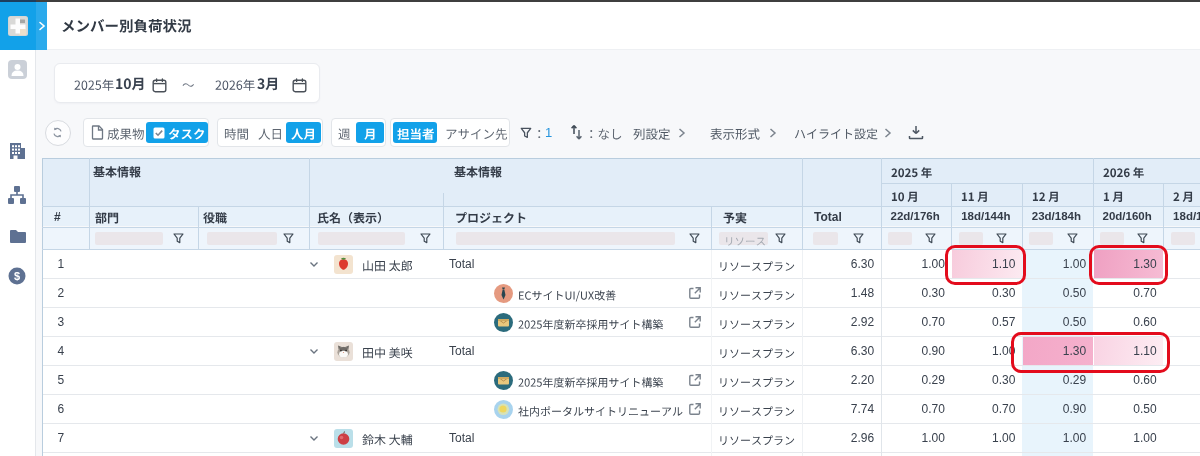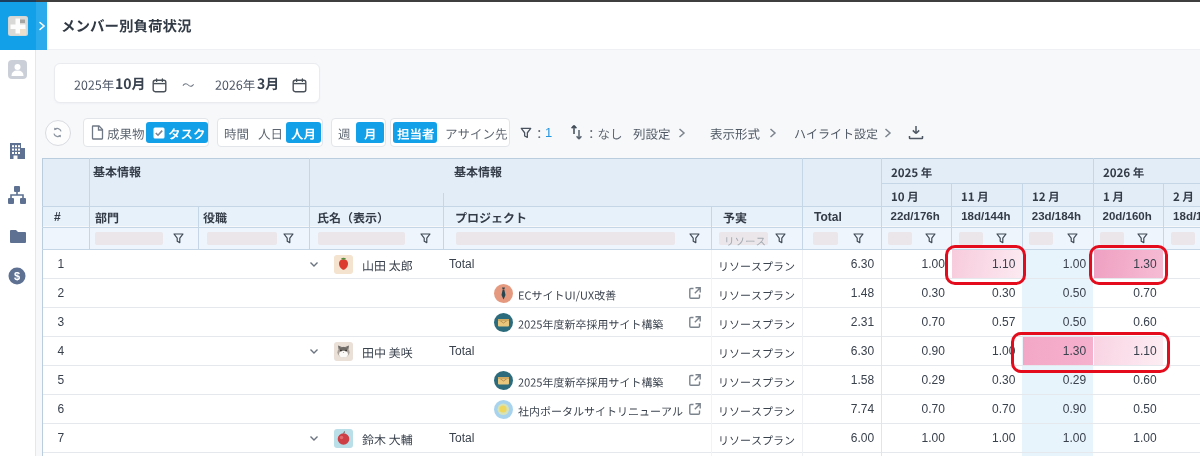--- a/index.html
+++ b/index.html
@@ -397,21 +397,21 @@
     <div style="position:absolute;left:518.0px;top:317.2px;width:145.4px;height:11px"><svg width="145.4" height="11.0" viewBox="0 -8.58 145.4 11.0" style="overflow:visible">
         <use href="#t37"></use>
       </svg></div>
     <svg style="position:absolute;left:688px;top:315.0px" width="14" height="14" viewBox="0 0 14 14">
 <path d="M5.5 2.5 H2.8 Q1.8 2.5 1.8 3.5 V11.2 Q1.8 12.2 2.8 12.2 H10.5 Q11.5 12.2 11.5 11.2 V8.5" fill="none" stroke="#7b838d" stroke-width="1.4"></path>
 <path d="M7.5 1.8 H12.2 V6.5 M12 2 L6.8 7.2" fill="none" stroke="#7b838d" stroke-width="1.4"></path>
 </svg>
     <div style="position:absolute;left:717.5px;top:317.2px;width:77.0px;height:11px"><svg width="77.0" height="11" viewBox="0 -8.58 77.0 11" style="overflow:visible">
         <use href="#t35"></use>
       </svg></div>
-    <div style="position:absolute;top:313.0px;font:12px &quot;Liberation Sans&quot;,sans-serif;color:#39414d;line-height:18px;white-space:pre;right:325.9px;text-align:right;">2.31</div>
+    <div style="position:absolute;top:313.0px;font:12px &quot;Liberation Sans&quot;,sans-serif;color:#39414d;line-height:18px;white-space:pre;right:325.9px;text-align:right;">2.92</div>
     <div style="position:absolute;top:313.0px;font:12px &quot;Liberation Sans&quot;,sans-serif;color:#39414d;line-height:18px;white-space:pre;right:255.2px;text-align:right;">0.70</div>
     <div style="position:absolute;top:313.0px;font:12px &quot;Liberation Sans&quot;,sans-serif;color:#39414d;line-height:18px;white-space:pre;right:184.6px;text-align:right;">0.57</div>
     <div style="position:absolute;top:313.0px;font:12px &quot;Liberation Sans&quot;,sans-serif;color:#39414d;line-height:18px;white-space:pre;right:113.9px;text-align:right;">0.50</div>
     <div style="position:absolute;top:313.0px;font:12px &quot;Liberation Sans&quot;,sans-serif;color:#39414d;line-height:18px;white-space:pre;right:43.3px;text-align:right;">0.60</div>
     <div style="position:absolute;top:342.0px;font:12px &quot;Liberation Sans&quot;,sans-serif;color:#39414d;line-height:18px;white-space:pre;left:57.5px;">4</div>
     <svg style="position:absolute;left:308.5px;top:347.5px" width="10" height="7" viewBox="0 0 10 7">
 <path d="M1.5 1.5 L5 5 L8.5 1.5" stroke="#6b7480" stroke-width="1.4" fill="none"></path>
     </svg>
     <svg style="position:absolute;left:334px;top:341.5px" width="19" height="19" viewBox="0 0 19 19">
 <rect width="19" height="19" rx="3" fill="#eae0d8"></rect>
@@ -446,21 +446,21 @@
     <div style="position:absolute;left:518.0px;top:375.2px;width:145.4px;height:11px"><svg width="145.4" height="11" viewBox="0 -8.58 145.4 11" style="overflow:visible">
         <use href="#t37"></use>
       </svg></div>
     <svg style="position:absolute;left:688px;top:373.0px" width="14" height="14" viewBox="0 0 14 14">
 <path d="M5.5 2.5 H2.8 Q1.8 2.5 1.8 3.5 V11.2 Q1.8 12.2 2.8 12.2 H10.5 Q11.5 12.2 11.5 11.2 V8.5" fill="none" stroke="#7b838d" stroke-width="1.4"></path>
 <path d="M7.5 1.8 H12.2 V6.5 M12 2 L6.8 7.2" fill="none" stroke="#7b838d" stroke-width="1.4"></path>
 </svg>
     <div style="position:absolute;left:717.5px;top:375.2px;width:77.0px;height:11px"><svg width="77.0" height="11" viewBox="0 -8.58 77.0 11" style="overflow:visible">
         <use href="#t35"></use>
       </svg></div>
-    <div style="position:absolute;top:371.0px;font:12px &quot;Liberation Sans&quot;,sans-serif;color:#39414d;line-height:18px;white-space:pre;right:325.9px;text-align:right;">1.58</div>
+    <div style="position:absolute;top:371.0px;font:12px &quot;Liberation Sans&quot;,sans-serif;color:#39414d;line-height:18px;white-space:pre;right:325.9px;text-align:right;">2.20</div>
     <div style="position:absolute;top:371.0px;font:12px &quot;Liberation Sans&quot;,sans-serif;color:#39414d;line-height:18px;white-space:pre;right:255.2px;text-align:right;">0.29</div>
     <div style="position:absolute;top:371.0px;font:12px &quot;Liberation Sans&quot;,sans-serif;color:#39414d;line-height:18px;white-space:pre;right:184.6px;text-align:right;">0.30</div>
     <div style="position:absolute;top:371.0px;font:12px &quot;Liberation Sans&quot;,sans-serif;color:#39414d;line-height:18px;white-space:pre;right:113.9px;text-align:right;">0.29</div>
     <div style="position:absolute;top:371.0px;font:12px &quot;Liberation Sans&quot;,sans-serif;color:#39414d;line-height:18px;white-space:pre;right:43.3px;text-align:right;">0.60</div>
     <div style="position:absolute;top:400.0px;font:12px &quot;Liberation Sans&quot;,sans-serif;color:#39414d;line-height:18px;white-space:pre;left:57.5px;">6</div>
     <svg style="position:absolute;left:494px;top:399.5px" width="19" height="19" viewBox="0 0 19 19">
 <circle cx="9.5" cy="9.5" r="9.5" fill="#a8d3ee"></circle>
 <circle cx="9.3" cy="9.3" r="5.8" fill="#d6e2b8"></circle>
 <circle cx="9" cy="9" r="3.6" fill="#eed75f"></circle>
 </svg>
@@ -489,20 +489,20 @@
 <path d="M9.5 4.8 Q9.2 2.8 10.8 2 Q11.2 3.8 9.5 4.8 Z" fill="#5d4a32"></path>
 <circle cx="7.5" cy="8.5" r="1.8" fill="#e06a6e"></circle>
 </svg>
     <div style="position:absolute;left:362.0px;top:432.7px;width:50.7px;height:12px"><svg width="50.7" height="12.0" viewBox="0 -9.36 50.7 12.0" style="overflow:visible">
         <use href="#t40"></use>
       </svg></div>
     <div style="position:absolute;top:429.0px;font:12px &quot;Liberation Sans&quot;,sans-serif;color:#3a424d;line-height:18px;white-space:pre;left:449.0px;">Total</div>
     <div style="position:absolute;left:717.5px;top:433.2px;width:77.0px;height:11px"><svg width="77.0" height="11" viewBox="0 -8.58 77.0 11" style="overflow:visible">
         <use href="#t35"></use>
       </svg></div>
-    <div style="position:absolute;top:429.0px;font:12px &quot;Liberation Sans&quot;,sans-serif;color:#39414d;line-height:18px;white-space:pre;right:325.9px;text-align:right;">6.00</div>
+    <div style="position:absolute;top:429.0px;font:12px &quot;Liberation Sans&quot;,sans-serif;color:#39414d;line-height:18px;white-space:pre;right:325.9px;text-align:right;">2.96</div>
     <div style="position:absolute;top:429.0px;font:12px &quot;Liberation Sans&quot;,sans-serif;color:#39414d;line-height:18px;white-space:pre;right:255.2px;text-align:right;">1.00</div>
     <div style="position:absolute;top:429.0px;font:12px &quot;Liberation Sans&quot;,sans-serif;color:#39414d;line-height:18px;white-space:pre;right:184.6px;text-align:right;">1.00</div>
     <div style="position:absolute;top:429.0px;font:12px &quot;Liberation Sans&quot;,sans-serif;color:#39414d;line-height:18px;white-space:pre;right:113.9px;text-align:right;">1.00</div>
     <div style="position:absolute;top:429.0px;font:12px &quot;Liberation Sans&quot;,sans-serif;color:#39414d;line-height:18px;white-space:pre;right:43.3px;text-align:right;">1.00</div>
     <div style="position:absolute;left:945.30px;top:244.50px;width:80.30px;height:40.50px;border:3px solid #e30b1c;border-radius:10px"></div>
     <div style="position:absolute;left:1088.60px;top:244.50px;width:79.90px;height:40.50px;border:3px solid #e30b1c;border-radius:10px"></div>
     <div style="position:absolute;left:1011.00px;top:332.00px;width:158.60px;height:41.10px;border:3px solid #e30b1c;border-radius:10px"></div>
 </div>
 </body></html>

